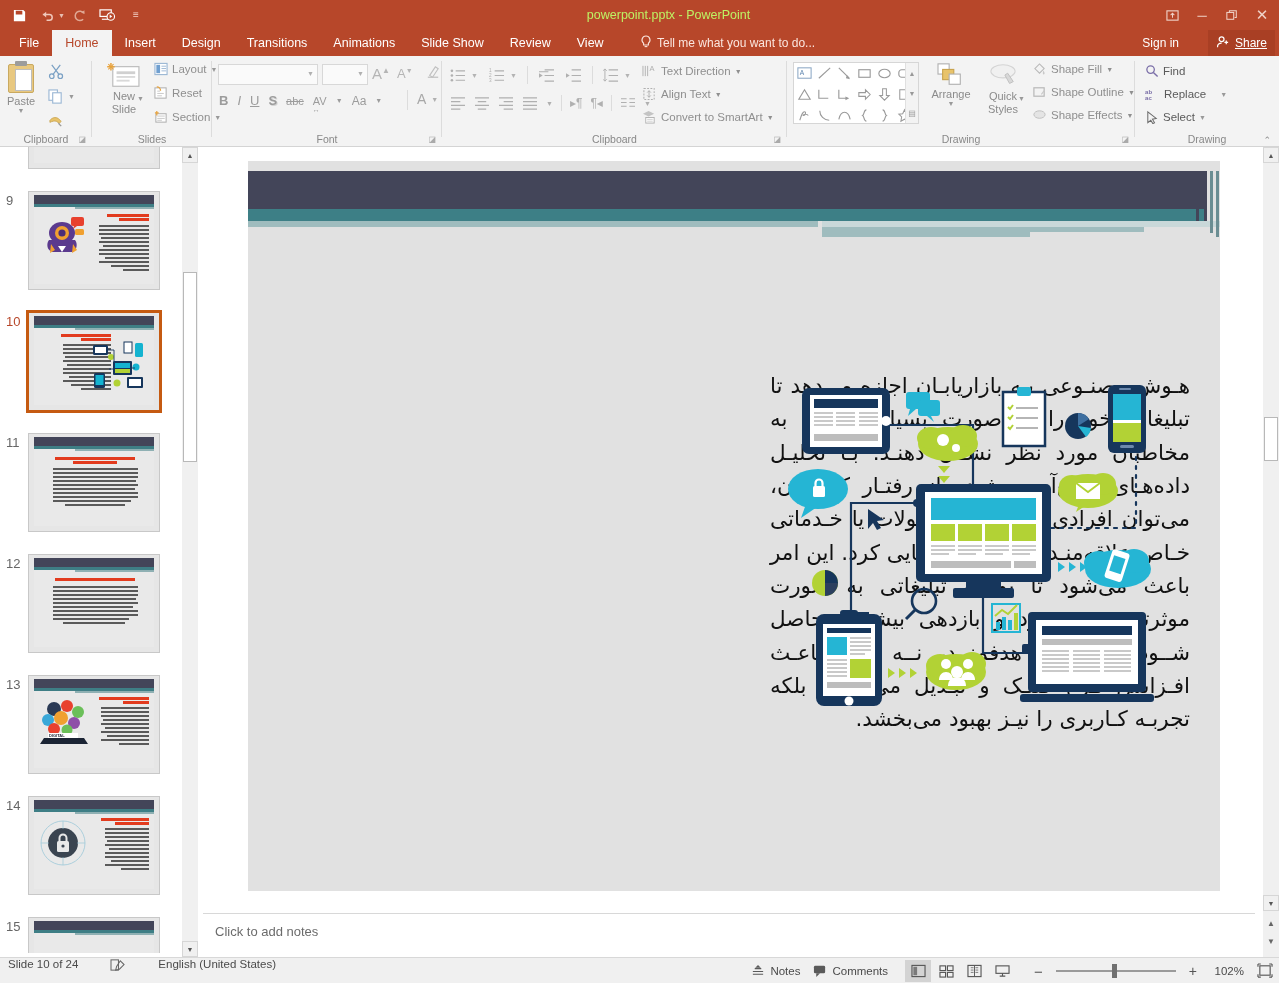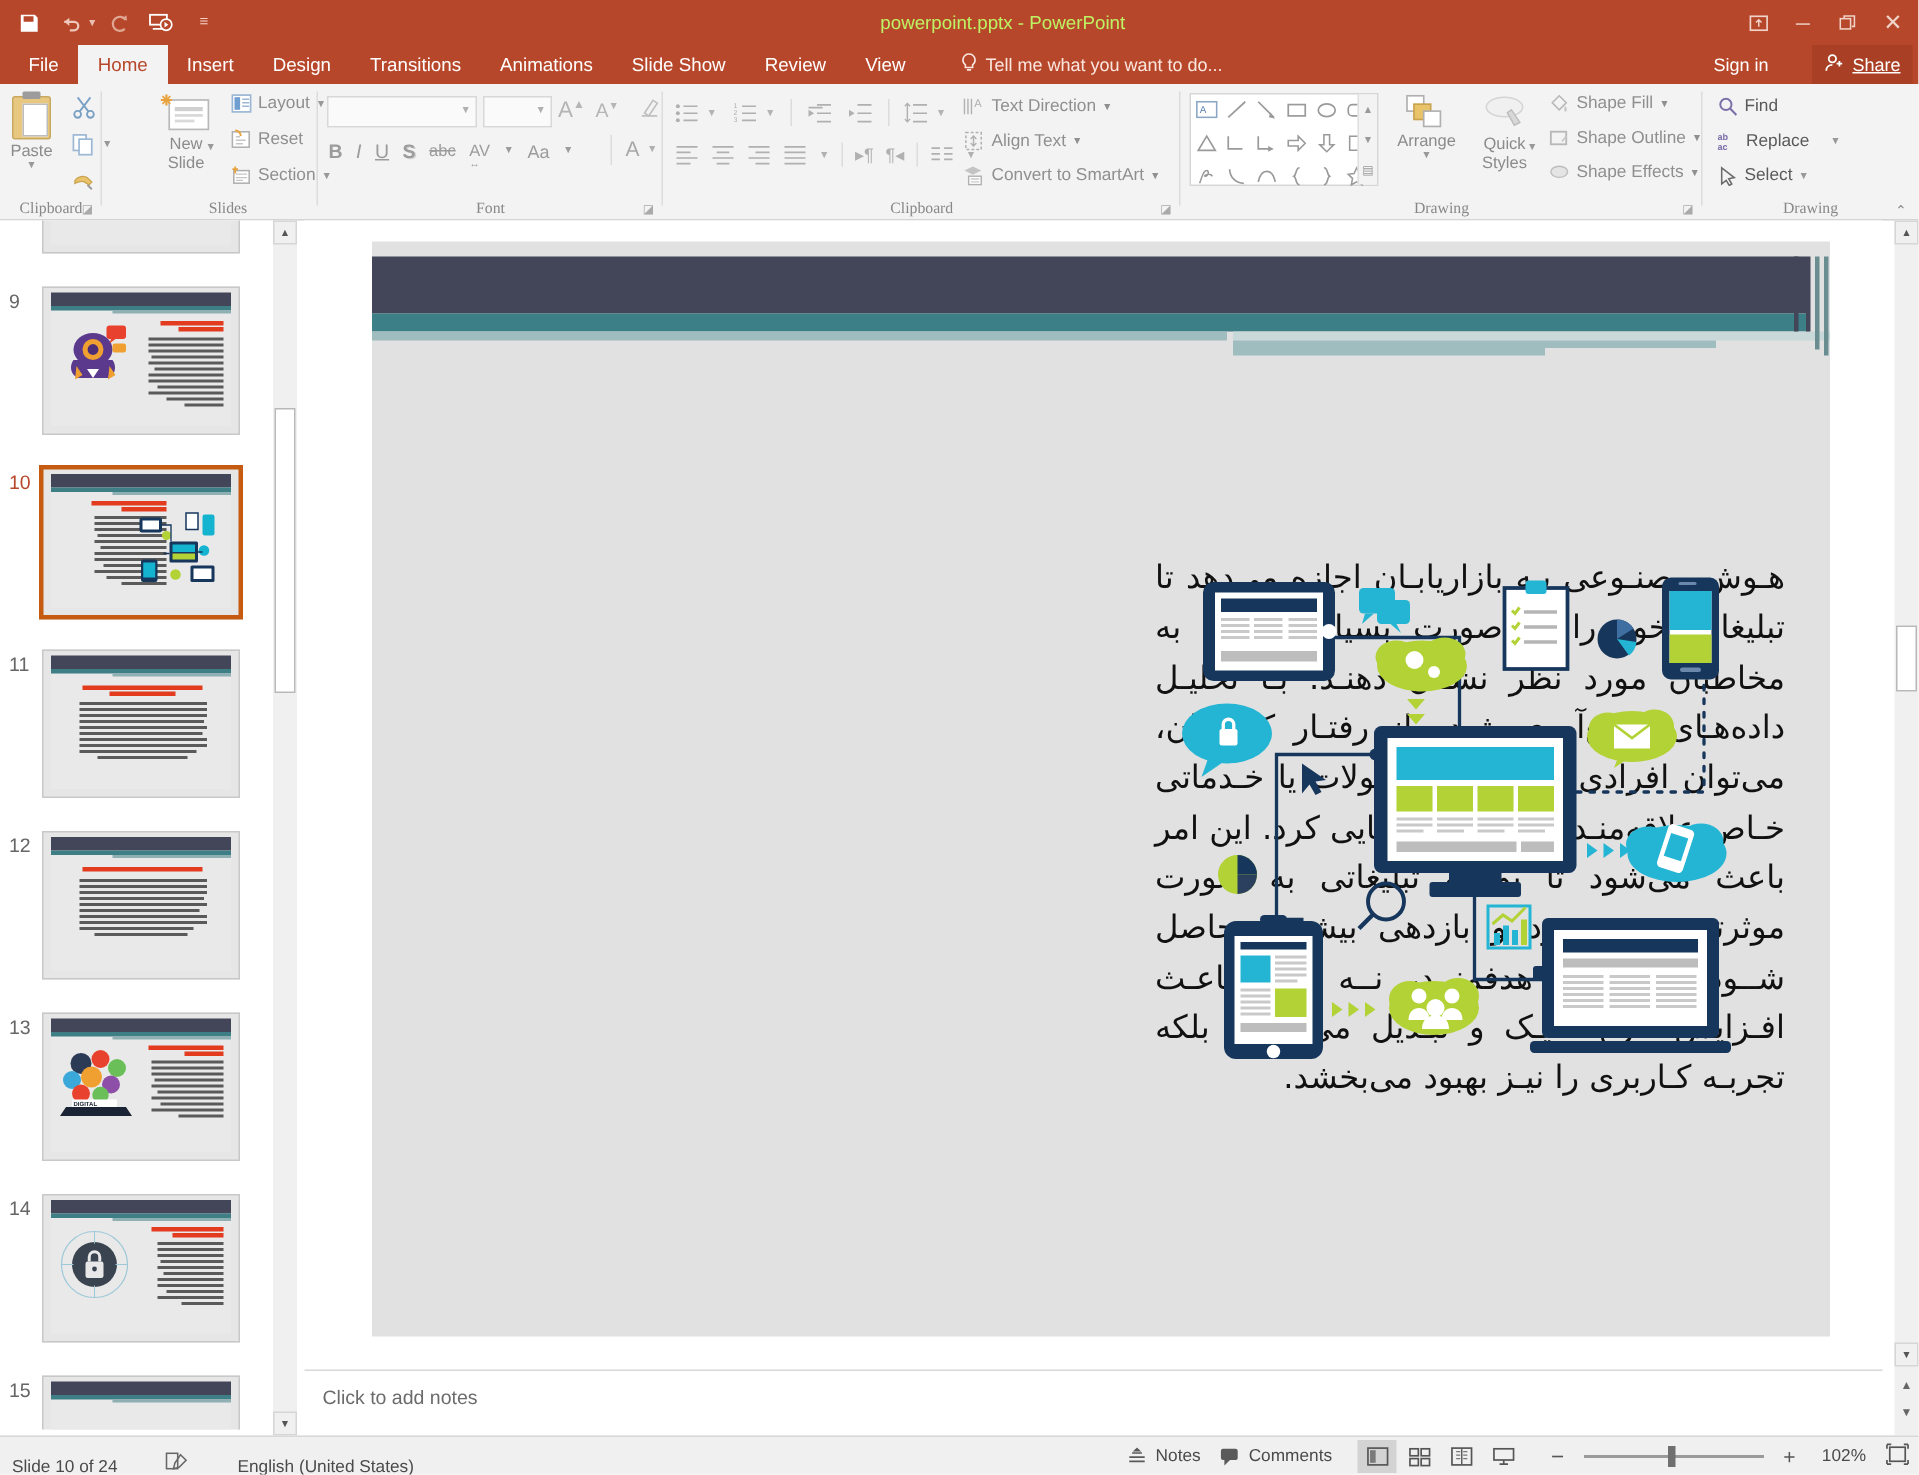--- a/index.html
+++ b/index.html
@@ -59,33 +59,33 @@
   }
 
   
   .ribbon {
     position:absolute; top:56px; left:0; width:1279px; height:91px;
     background:#f3f3f3; border-bottom:1px solid #d4d4d4;
   }
   .rgroup { position:absolute; top:0; height:91px; }
   .rgroup .glabel {
     position:absolute; bottom:2px; left:0; width:100%;
-    text-align:center; font-size:10.5px; color:#888;font-family:Liberation Serif, serif;
+    text-align:center; font-size:10.5px; color:#888;
   }
   .rgroup .gdiv {
     position:absolute; top:5px; right:0; width:1px; height:76px; background:#dcdcdc;
   }
   .dialog-launch {
     position:absolute; bottom:3px; font-size:8px; color:#aaa;
   }
   .lbl-sm { font-size:11px; color:#8b8b8b; }
   .smallrow { display:flex; align-items:center; gap:4px; font-size:11.5px; color:#8f8f8f; }
 
   
-  #g-clipboard { left:0; width:68px; }
+  #g-clipboard { left:0; width:92px; }
   .paste-ico {
     width:30px; height:32px; position:relative; margin:0 auto;
   }
   .clipbody { position:absolute; left:2px; top:3px; width:26px; height:29px; background:#e8c880; border:1.5px solid #c9a960; border-radius:2px;}
   .cliptop { position:absolute; left:9px; top:0px; width:12px; height:5px; background:#9c9c9c; border-radius:1px;}
   .clippage { position:absolute; left:9px; top:8px; width:17px; height:22px; background:#fff; border:1px solid #bdbdbd;}
 
   
   .leftpanel {
     position:absolute; top:147px; left:0; width:182px; height:806px;
@@ -157,21 +157,21 @@
     background:#f0f0f0; border:1px solid #d6d6d6; font-size:7px; color:#555;
   }
   .vsb .thumbz { position:absolute; left:1px; width:14px; background:#fff; border:1px solid #b8b8b8; }
 
   
   .status {
     position:absolute; top:957px; left:0; width:1279px; height:26px;
     background:#f0f0f0; border-top:1px solid #d8d8d8;
     font-size:11.5px; color:#4a4a4a;
   }
-  .st-left { position:absolute; left:8px; top:0; height:26px; display:flex; align-items:flex-end; gap:32px; }
+  .st-left { position:absolute; left:8px; top:0; height:26px; display:flex; align-items:flex-start; gap:32px; }
   .st-right { position:absolute; right:6px; top:0; height:26px; display:flex; align-items:center; gap:13px; }
   .viewbtn {
     width:26px; height:22px; display:flex; align-items:center; justify-content:center;
     color:#555;
   }
   .viewbtn.active { background:#d3d3d3; }
   .zoomslider { position:relative; width:120px; height:14px; display:flex; align-items:center; }
   .zoomtrack { position:absolute; left:0; top:6px; width:120px; height:2px; background:#9a9a9a; }
   .zoomknob { position:absolute; left:56px; top:0; width:5px; height:14px; background:#707070; }
 </style>

